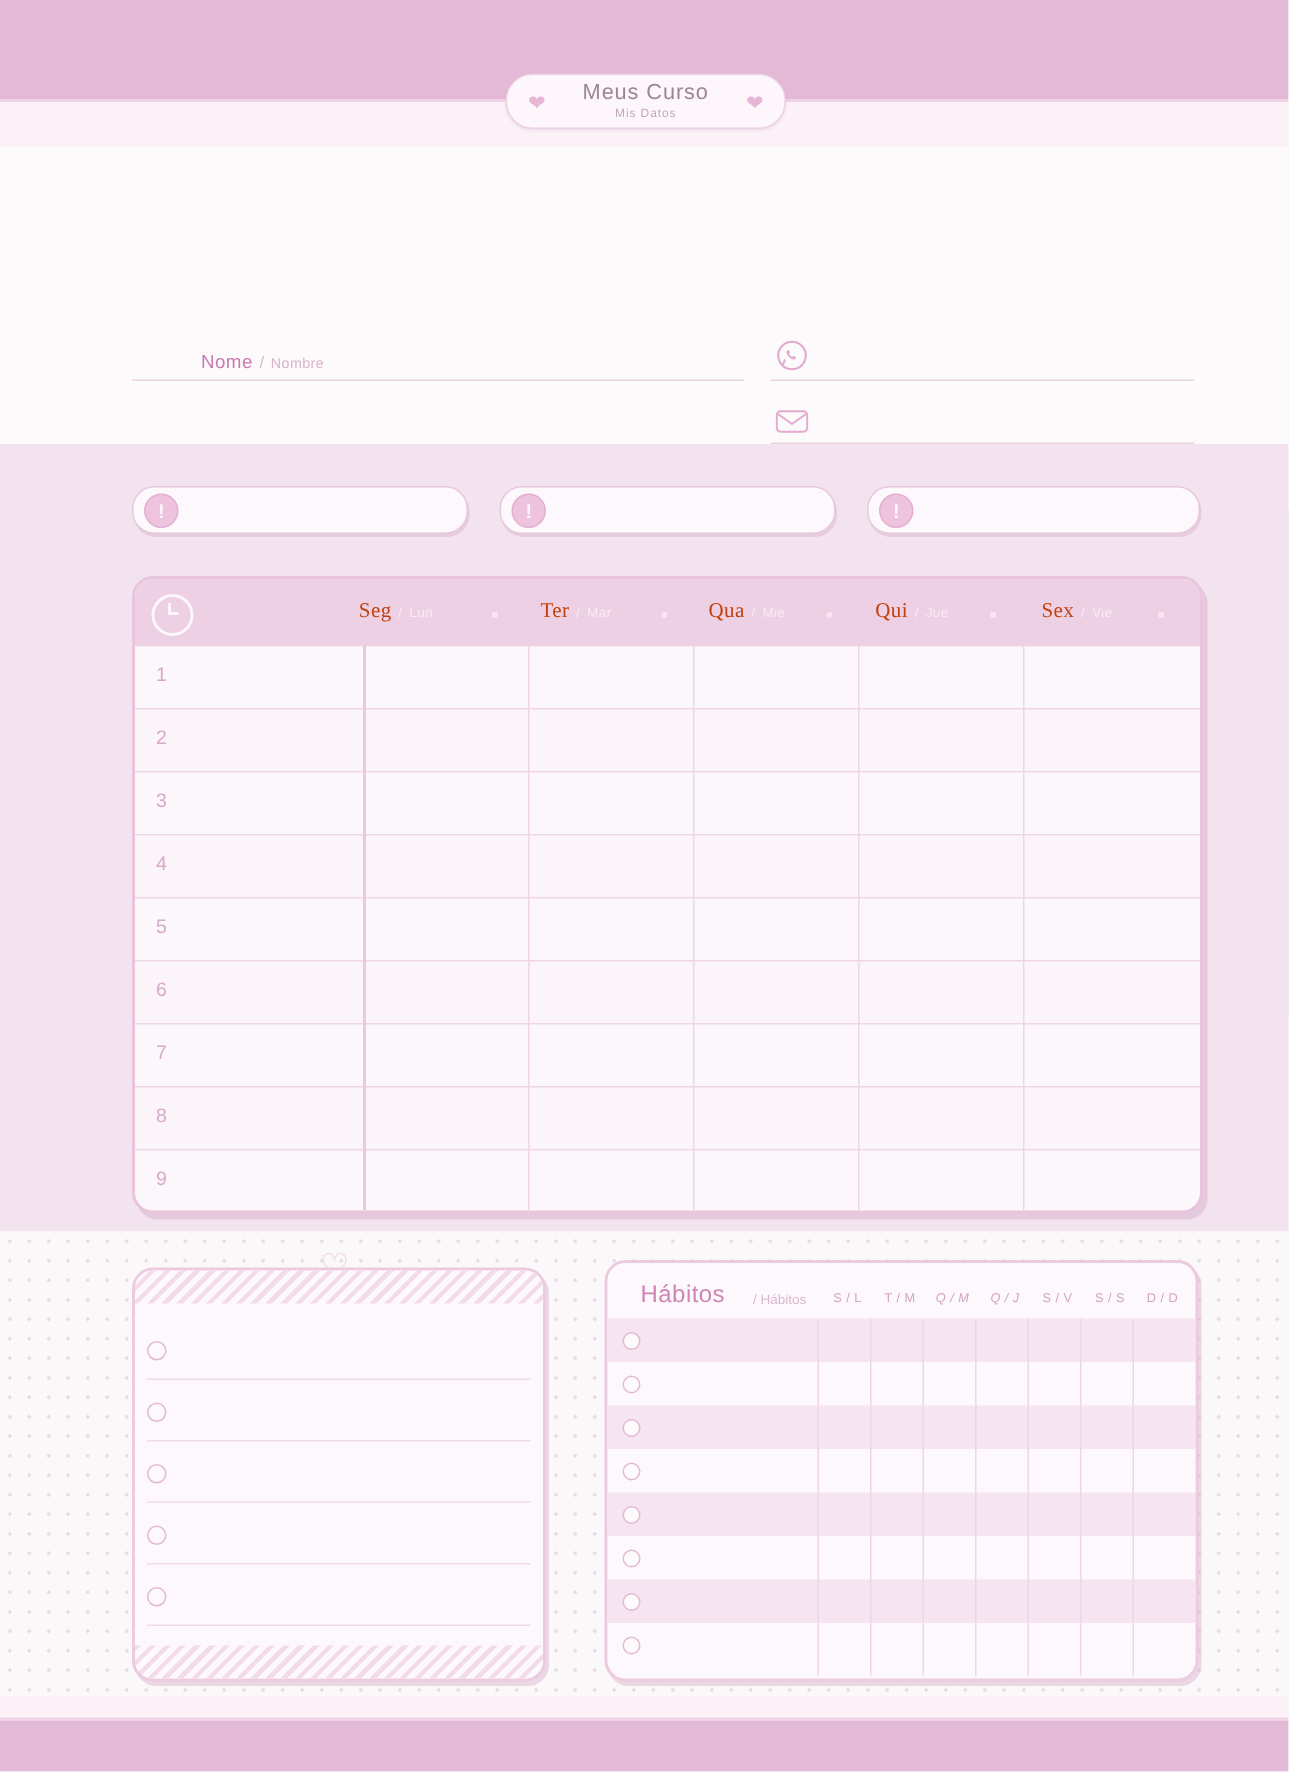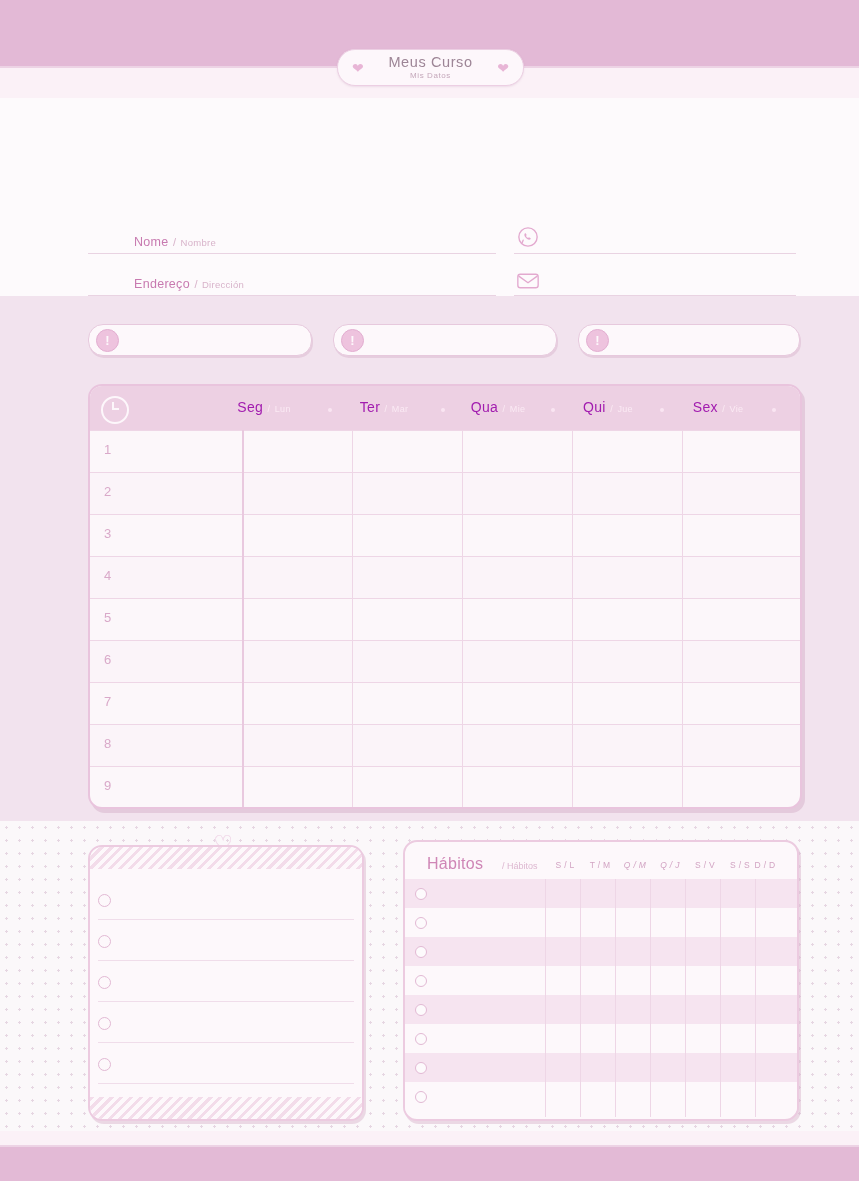--- a/index.html
+++ b/index.html
@@ -187,22 +187,23 @@
     background: #fdf7fb;
   }
   .day-head {
     position: absolute;
     top: 12px;
     text-align: center;
     white-space: nowrap;
   }
   .day-pt {
     font-size: 14px;
-    color: #a21caf;
+    color: #c2410c;
     letter-spacing: 0.3px;
+    font-family: Liberation Serif, serif;
   }
   .day-es {
     font-size: 9px;
     color: #fbeaf4;
     letter-spacing: 0.3px;
   }
   .dot-sep {
     position: absolute;
     top: 22px;
     width: 4px; height: 4px;
@@ -390,28 +391,20 @@
 
     <div class="field" style="left:88px; top:118px; width:408px; height:38px;">
       <div class="label">
         <span class="lab-pt">Nome</span>
         <span class="lab-sep">/</span>
         <span class="lab-es">Nombre</span>
       </div>
       <div class="line" style="width:408px;"></div>
     </div>
 
-    <div class="field" style="left:88px; top:160px; width:408px; height:38px;">
-      <div class="label">
-        <span class="lab-pt">Endereço</span>
-        <span class="lab-sep">/</span>
-        <span class="lab-es">Dirección</span>
-      </div>
-      <div class="line" style="width:408px;"></div>
-    </div>
 
     <div class="field" style="left:88px; top:200px; width:408px; height:38px;">
       <div class="line" style="width:408px;"></div>
     </div>
 
     <div class="field" style="left:88px; top:242px; width:408px; height:38px;">
       <div class="label">
         <span class="lab-pt">Escola</span>
         <span class="lab-sep">/</span>
         <span class="lab-es">Escuela</span>
@@ -566,21 +559,21 @@
       <span>/</span>
       <span>Hábitos</span>
     </div>
 
     <div class="habits-col-head" style="left:140px; width:40px;">S / L</div>
     <div class="habits-col-head" style="left:175px; width:40px;">T / M</div>
     <div class="habits-col-head" style="left:210px; width:40px;font-style:italic;">Q / M</div>
     <div class="habits-col-head" style="left:245px; width:40px;font-style:italic;">Q / J</div>
     <div class="habits-col-head" style="left:280px; width:40px;">S / V</div>
     <div class="habits-col-head" style="left:315px; width:40px;">S / S</div>
-    <div class="habits-col-head" style="left:340px; width:40px;">D / D</div>
+    <div class="habits-col-head" style="left:350px; width:40px;">D / D</div>
 
     <div class="habits-row odd" style="top:37px;">
         <span class="habits-bullet"></span>
       </div>
     <div class="habits-row even" style="top:66px;">
         <span class="habits-bullet"></span>
       </div>
     <div class="habits-row odd" style="top:95px;">
         <span class="habits-bullet"></span>
       </div>

